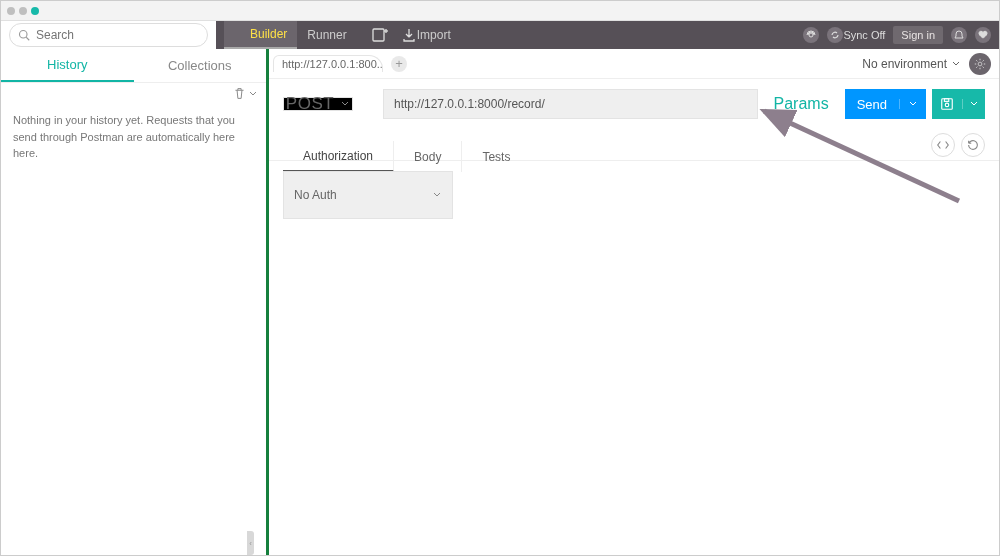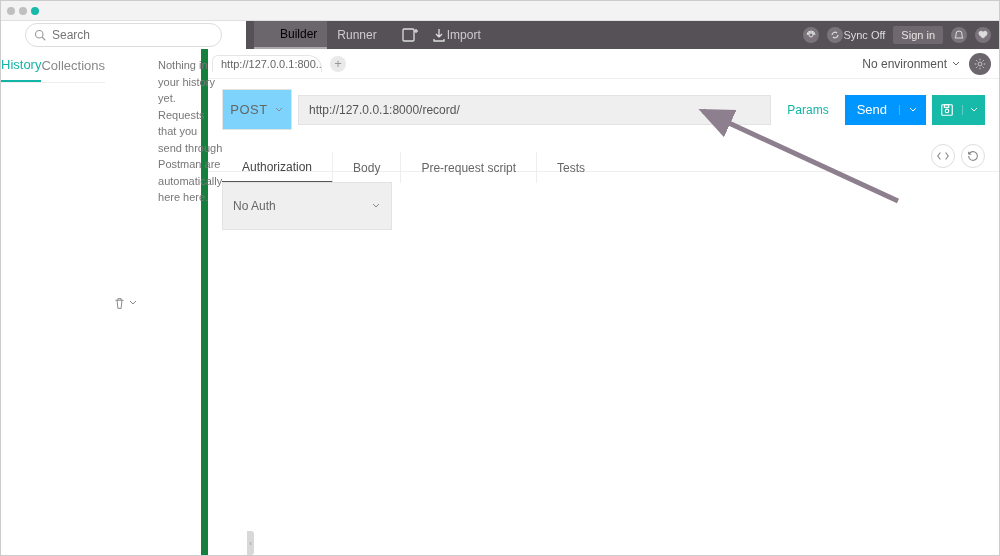--- a/index.html
+++ b/index.html
@@ -2,56 +2,56 @@
 <html><head>
 <meta charset="utf-8">
 <style>
   * { box-sizing: border-box; margin: 0; padding: 0; font-family: -apple-system, BlinkMacSystemFont, "Segoe UI", Helvetica, Arial, sans-serif; }
   body { width: 1000px; height: 556px; background: #fff; overflow: hidden; border: 1px solid #ccc; position: relative;}
   .mac-titlebar { height: 20px; background: #f3f3f3; display: flex; align-items: center; padding: 0 6px; gap: 4px; border-bottom: 1px solid #e0e0e0;}
   .mac-dot { width: 8px; height: 8px; border-radius: 50%; }
   .mac-dot.grey { background: #bfbfbf; }
   .mac-dot.teal { background: #17b9a9; }
   .row-top { display: flex; height: 28px; }
-  .search-wrap { width: 245px; padding: 2px 24px; display:flex; align-items:center; }
+  .search-wrap { width: 215px; padding: 2px 8px; display:flex; align-items:center; }
   .search-box { display:flex; align-items:center; width:100%; height:24px; border:1px solid #ddd; border-radius:12px; padding:0 8px; gap:6px; }
   .search-icon { width:12px;height:12px; stroke:#999; fill:none; }
   .search-input { border:none; outline:none; flex:1; font-size:12px; color:#555; background:transparent;}
   .toolbar { flex:1; background:#565057; display:flex; align-items:center; color:#ccc; font-size:12px; padding:0 8px; }
   .tb-tab { padding:0 10px; height:100%; display:flex; align-items:center; cursor:pointer; }
-  .tb-tab.active { background:#6b656c; color:#000000; border-bottom:2px solid #aaa;padding-left:26px; }
+  .tb-tab.active { background:#6b656c; color:#fde047; border-bottom:2px solid #aaa;padding-left:26px; }
   .tb-sep { width:8px; }
   .tb-iconbtn { padding:0 6px; display:flex; align-items:center; cursor:pointer; }
   .tb-iconbtn svg { stroke:#ddd; fill:none; }
   .tb-right { margin-left:auto; display:flex; align-items:center; gap:8px;}
   .sync-btn { display:flex; align-items:center; gap:0; color:#ddd; font-size:11px; cursor:pointer;}
   .circle-icon { width:16px;height:16px;border-radius:50%;background:#7a737b;display:flex;align-items:center;justify-content:center;}
   .circle-icon svg{stroke:#ddd;fill:none;}
   .signin-btn { background:#6f696f; color:#e8e3e3; font-size:11px; padding:3px 8px; border:none; border-radius:2px; cursor:pointer;text-align:right;}
   .layout { display:flex; height: calc(556px - 20px - 28px); position:relative;}
-  .sidebar { width:207px; border-right:7px solid #15803d; display:flex; }
+  .sidebar { width:268px; border-right:3px solid #15803d; display:flex; flex-direction:column; }
   .side-tabs { display:flex; height:34px; border-bottom:1px solid #eee;}
   .side-tab { flex:1; display:flex;align-items:center;justify-content:center; font-size:13px; color:#888; cursor:pointer;}
   .side-tab.active { color:#12b5a5; border-bottom:2px solid #12b5a5; font-weight:500;}
   .side-toolbar { display:flex; justify-content:flex-end; padding:4px 8px;}
   .trash-btn { display:flex;align-items:center; gap:2px; color:#888; cursor:pointer;}
   .trash-btn svg{stroke:#888;fill:none;}
   .side-body { padding:8px 12px; font-size:11px; color:#777; line-height:1.5;}
   .main { flex:1; display:flex; flex-direction:column; position:relative;}
   .req-tabs { height:30px; display:flex; align-items:center; padding:0 8px 0 4px; border-bottom:1px solid #eee;}
   .req-tab { font-size:11px; color:#666; padding:2px 18px 2px 8px; background:#fff; border:1px solid #e5e5e5; border-bottom:none; border-top-left-radius:6px; border-top-right-radius:14px; position:relative; cursor:pointer; max-width:110px; overflow:hidden; white-space:nowrap;}
   .add-tab { width:16px;height:16px;border-radius:50%;background:#e9e9e9;color:#999;display:flex;align-items:center;justify-content:center;margin-left:8px;cursor:pointer;font-size:13px;}
   .env-wrap { margin-left:auto; display:flex; align-items:center; gap:8px;}
   .env-sel { font-size:12px; color:#555; display:flex; align-items:center; gap:4px; cursor:pointer;}
   .env-gear { width:22px;height:22px;border-radius:50%;background:#6b656c;display:flex;align-items:center;justify-content:center;cursor:pointer;}
   .env-gear svg{stroke:#ddd;fill:none;}
   .req-bar { display:flex; align-items:center; padding:10px 14px; gap:6px;}
-  .method-sel { width:70px; height:41px; background:#7dd3fc; border:1px solid #e3e3e3; display:flex; align-items:center; justify-content:center; font-size:13px; color:#666; gap:6px; cursor:pointer; letter-spacing:0.5px;}
-  .url-input { flex:1; height:30px; background:#efefef; border:1px solid #e3e3e3; padding:0 10px; font-size:12px; color:#555; outline:none;}
-  .params-btn { font-size:12px; color:#12b5a5; padding:0 10px; cursor:pointer;}
+  .method-sel { width:70px; height:14px; background:#000000; border:1px solid #e3e3e3; display:flex; align-items:center; justify-content:center; font-size:17px; color:#666; gap:6px; cursor:pointer; letter-spacing:0.5px;}
+  .url-input { flex:1; height:30px; background:#efefef; border:1px solid #e3e3e3; padding:0 10px; font-size:12px; color:#555; outline:none;margin-left:24px;}
+  .params-btn { font-size:16px; color:#12b5a5; padding:0 10px; cursor:pointer;}
   .send-btn { height:30px; background:#0096ff; color:#fff; border:none; display:flex; align-items:center; cursor:pointer;}
   .send-btn .lbl{padding:0 12px;font-size:13px;}
   .send-btn .chev{padding:0 8px;border-left:1px solid rgba(255,255,255,0.3);display:flex;align-items:center;}
   .save-btn { height:30px; background:#17b9a9; display:flex; align-items:center; cursor:pointer; color:#fff;}
   .save-btn .ico{padding:0 8px;display:flex;align-items:center;}
   .save-btn .chev{padding:0 6px;border-left:1px solid rgba(255,255,255,0.3);display:flex;align-items:center;}
   .sub-tabs { display:flex; align-items:center; padding:0 14px; height:32px; border-bottom:1px solid #eee; gap:0;}
   .sub-tab { padding:0 20px; font-size:12px; color:#666; height:100%; display:flex; align-items:center; border-right:1px solid #eee; cursor:pointer;margin-top:24px;}
   .sub-tab.active { color:#444; border-bottom:2px solid #555; }
   .sub-right { margin-left:auto; display:flex; gap:6px;}
@@ -197,21 +197,20 @@
             <svg class="chevron-down" viewBox="0 0 10 10">
               <path d="M2 3l3 3 3-3" stroke="#fff" fill="none"></path>
             </svg>
           </span>
       </div>
     </div>
 
     <div class="sub-tabs">
       <div class="sub-tab active">Authorization</div>
       <div class="sub-tab">Body</div>
-      <div class="sub-tab">Pre-request script</div>
       <div class="sub-tab" style="border-right:none">Tests</div>
       <div class="sub-right">
         <div class="round-ic">
             <svg width="14" height="14" viewBox="0 0 16 16">
               <path d="M5 4L2 8l3 4M11 4l3 4-3 4" stroke-width="1.3"></path>
             </svg>
           </div>
         <div class="round-ic">
             <svg width="14" height="14" viewBox="0 0 16 16">
               <path d="M3 8a5 5 0 1 0 2-4L3 6m0 0V3m0 3h3" stroke-width="1.3"></path>

